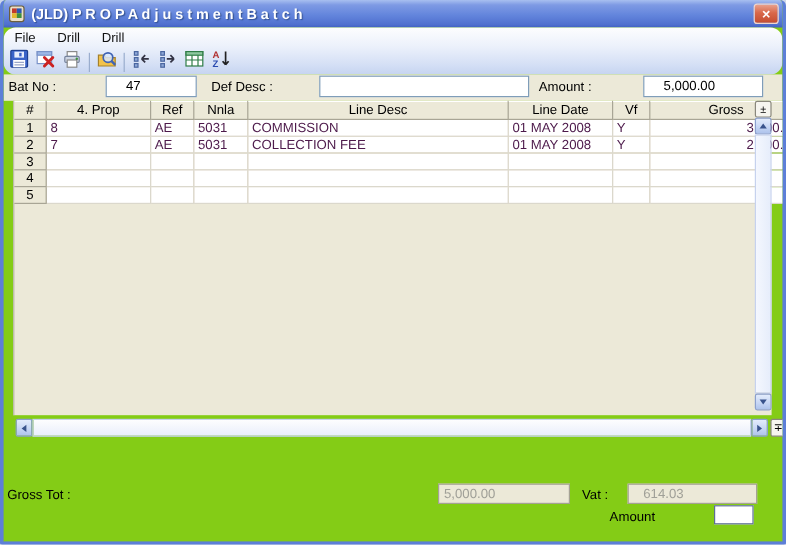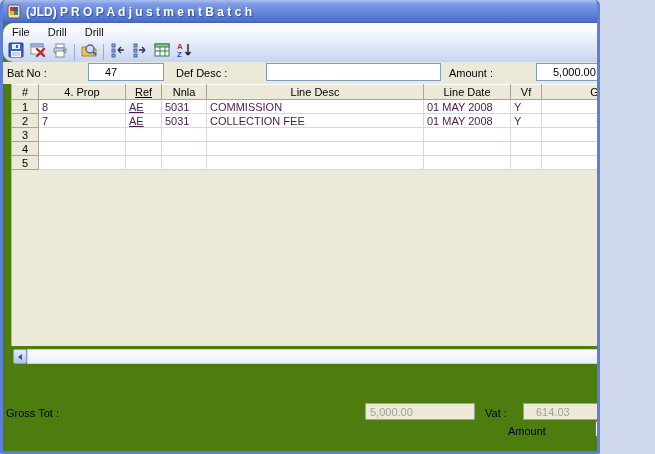--- a/index.html
+++ b/index.html
@@ -1,18 +1,18 @@
 <!DOCTYPE html>
 <html><head>
 <meta charset="utf-8">
 <style>
   html,body{margin:0;padding:0;background:#cfd8ea;font-family:"Liberation Sans",sans-serif;}
-  .window{position:relative;width:600px;height:454px;box-sizing:border-box;
+  .window{position:relative;width:655px;height:454px;box-sizing:border-box;
     border:3px solid #5d7fd8;border-top:none;border-radius:5px 5px 2px 2px;
-    background:#4d7c0f;overflow:hidden;}
+    background:#84cc16;overflow:hidden;}
   
   .titlebar{position:absolute;left:-3px;top:0;width:655px;height:23px;
     background:linear-gradient(180deg,#a8bff0 0%,#7e9ae4 18%,#6385dc 55%,#4f6fce 90%,#3f5fc0 100%);
     border-radius:5px 5px 0 0;display:flex;align-items:center;}
   .app-icon{width:16px;height:16px;margin:0 4px 0 6px;flex:0 0 auto;}
   .title-text{color:#ffffff;font-size:12px;font-weight:bold;text-shadow:1px 1px 1px #33508f;white-space:nowrap;}
   .close-btn{position:absolute;right:6px;top:3px;width:21px;height:17px;
     background:linear-gradient(180deg,#e8a08c 0%,#d9684a 45%,#c44d31 100%);
     border:1px solid #f0d5cb;border-radius:3px;color:#fff;font-size:12px;font-weight:bold;
     line-height:16px;text-align:center;cursor:pointer;box-sizing:border-box;}
@@ -35,21 +35,21 @@
   table.grid{border-collapse:collapse;table-layout:fixed;width:617px;}
   table.grid th{background:#ece9d8;font-size:11px;font-weight:normal;color:#000;height:14px;
     border-right:1px solid #a8a595;border-bottom:1px solid #a8a595;border-top:1px solid #fff;
     padding:0 2px;overflow:hidden;white-space:nowrap;}
   table.grid td{background:#fff;font-size:11px;color:#4d1a4b;height:13px;
     border-right:1px solid #dbd8cc;border-bottom:1px solid #dbd8cc;
     padding:0 3px;overflow:hidden;white-space:nowrap;}
   table.grid td.rowhead{background:#ece9d8;color:#000;text-align:center;
     border-right:1px solid #a8a595;border-bottom:1px solid #a8a595;padding:0;}
   table.grid td.num{text-align:right;}
-  .c0{width:22px;}.c1{width:82px;}.c2{width:31px;text-decoration:underline;}.c3{width:40px;}
+  .c0{width:22px;}.c1{width:82px;}.c2{width:31px;}.c3{width:40px;}
   .c4{width:212px;}.c5{width:82px;}.c6{width:26px;}.c7{width:122px;}
   
   .vscroll{position:absolute;right:0;top:0;width:14px;height:258px;display:flex;flex-direction:column;}
   .sbtn{width:14px;height:14px;box-sizing:border-box;border:1px solid #8ba0ce;border-radius:2px;
     background:linear-gradient(180deg,#e3ecfc 0%,#c5d5f4 60%,#aec3ec 100%);
     display:flex;align-items:center;justify-content:center;flex:0 0 auto;}
   .navbtn{width:14px;height:14px;box-sizing:border-box;border:1px solid #8a887c;border-radius:2px;
     background:#f6f5ef;color:#000;font-size:9px;line-height:12px;text-align:center;flex:0 0 auto;}
   .vtrack{flex:1;margin:0;background:linear-gradient(90deg,#f4f7fe,#e6edfb);border:1px solid #c6d2ee;box-sizing:border-box;}
   .hscroll{position:absolute;left:10px;top:349px;width:627px;height:15px;display:flex;}

